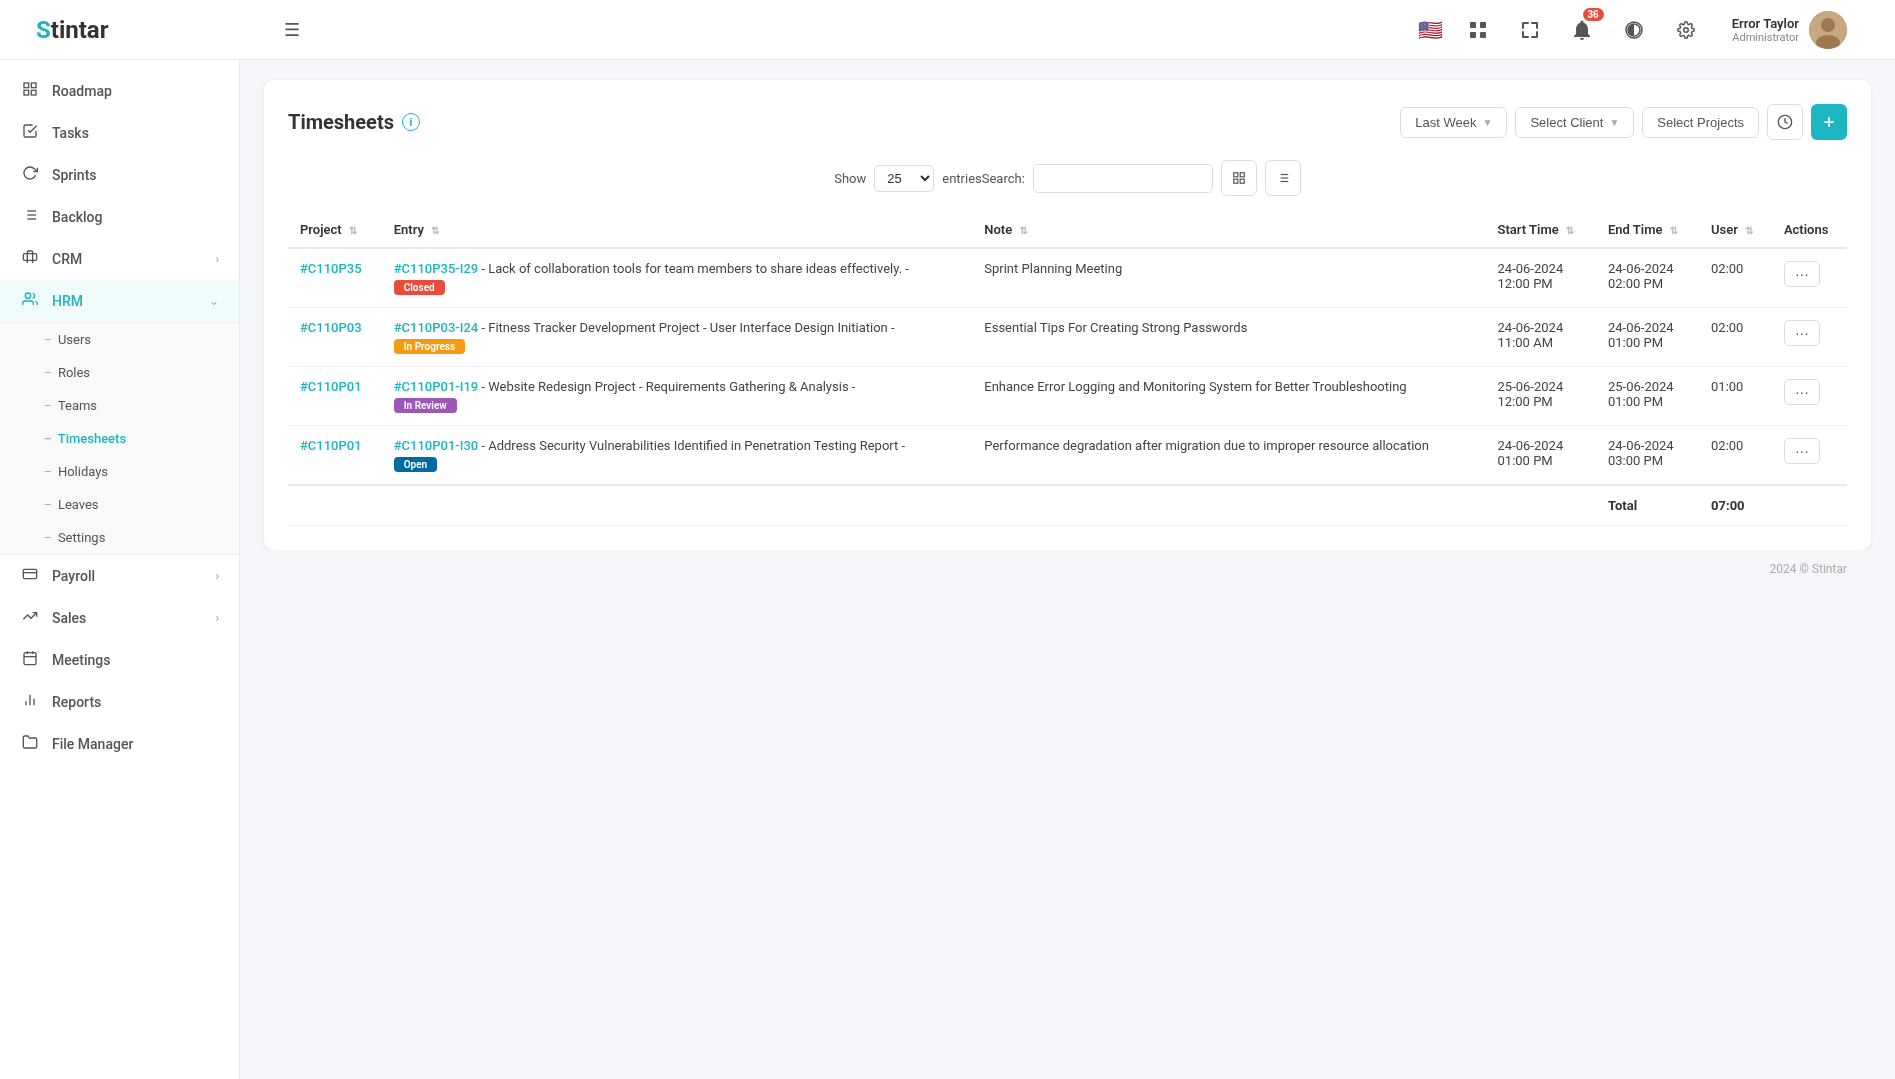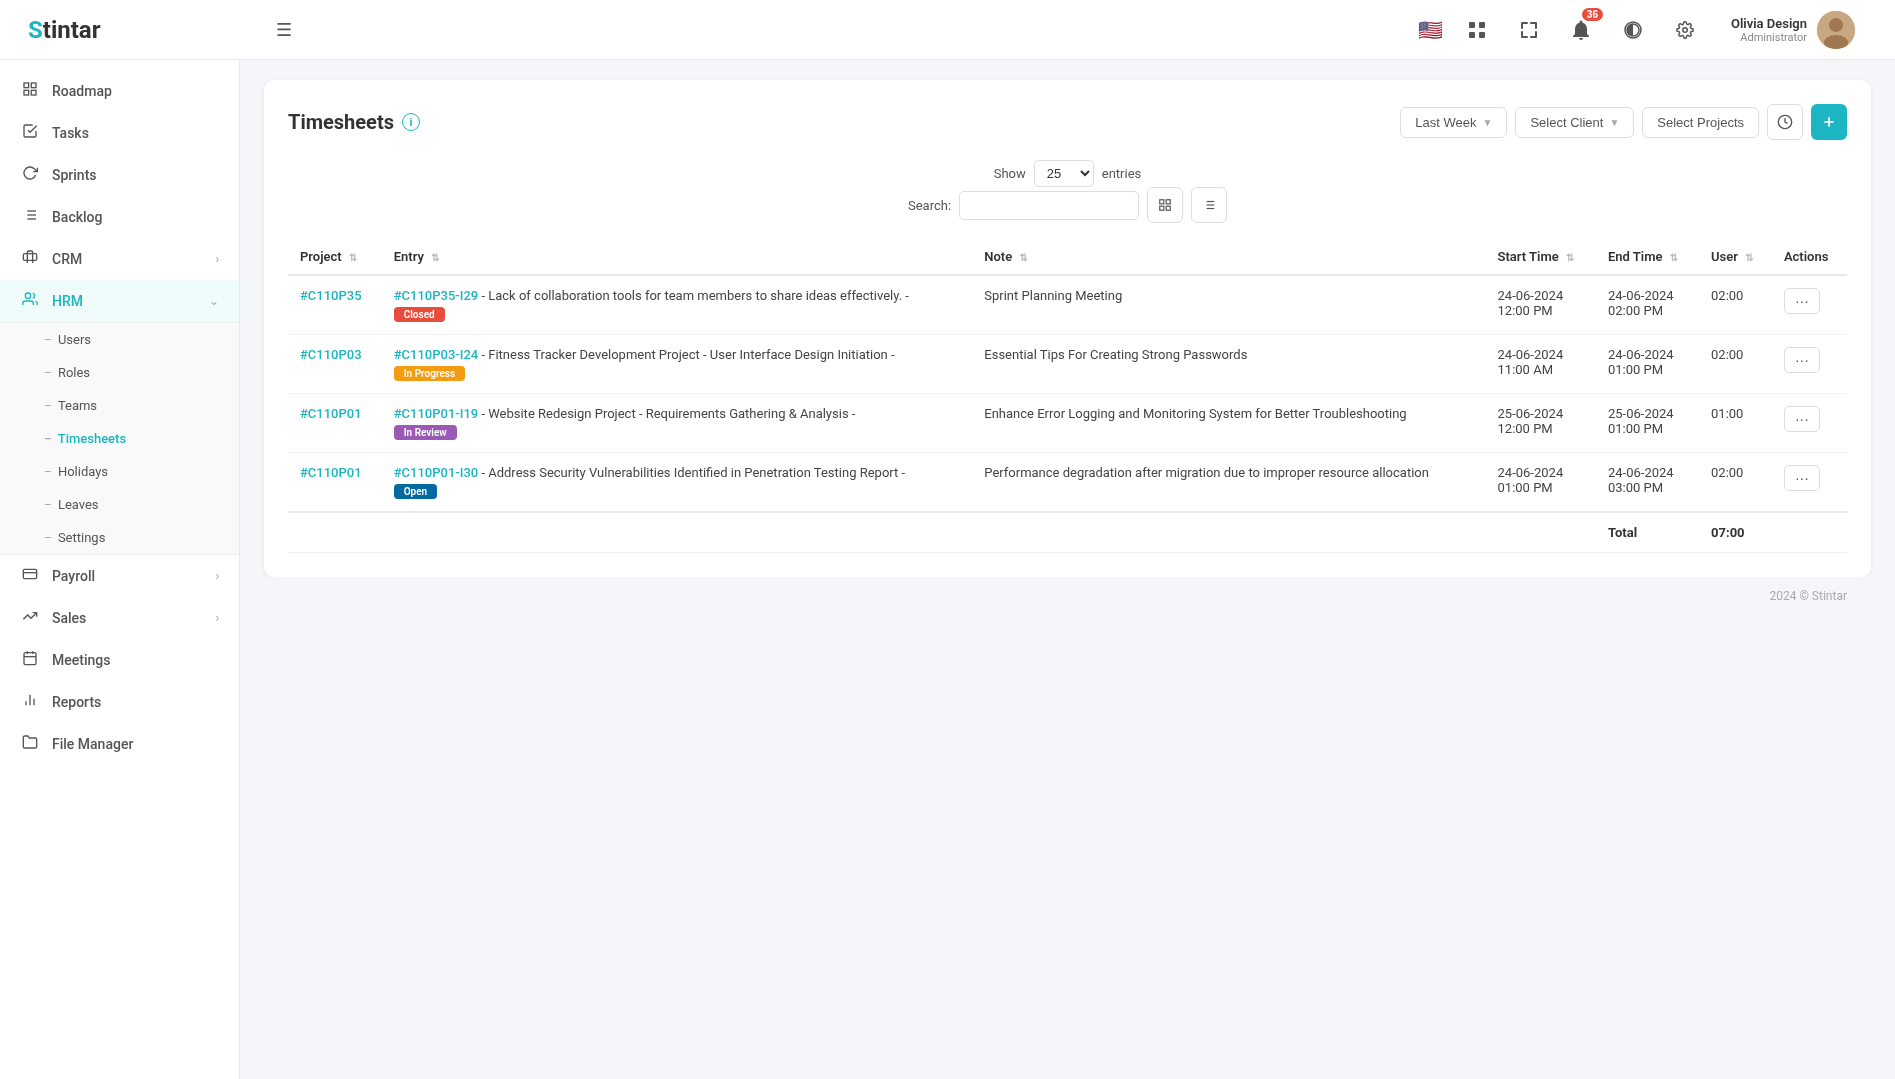--- a/index.html
+++ b/index.html
@@ -5,21 +5,21 @@
     * { box-sizing: border-box; margin: 0; padding: 0; }
     body { font-family: -apple-system, BlinkMacSystemFont, 'Segoe UI', Roboto, sans-serif; background: #f5f6fa; display: flex; flex-direction: column; height: 100vh; overflow: hidden; }
 
     
     .top-header {
       height: 60px;
       background: #fff;
       border-bottom: 1px solid #e8e8e8;
       display: flex;
       align-items: center;
-      padding: 0 28px;
+      padding: 0 36px;
       position: fixed;
       top: 0; left: 0; right: 0;
       z-index: 100;
     }
     .logo-area {
       width: 240px;
       display: flex;
       align-items: center;
       gap: 8px;
     }
@@ -217,23 +217,22 @@
     }
     .icon-btn-primary {
       background: #1bb6c1;
       color: #fff;
     }
 
     
     .table-controls {
       display: flex;
       align-items: center;
-      justify-content: flex-start;
+      justify-content: center;
       margin-bottom: 16px;
-      flex-direction: column;
     }
     .show-entries {
       display: flex;
       align-items: center;
       gap: 8px;
       font-size: 13px;
       color: #555;
     }
     .entries-select {
       border: 1px solid #ddd;
@@ -407,21 +406,21 @@
       </svg>
     </button>
     <button class="header-icon-btn">
       <svg width="18" height="18" viewBox="0 0 24 24" fill="none">
         <circle cx="12" cy="12" r="3" stroke="#555" stroke-width="2"></circle>
         <path d="M19.4 15a1.65 1.65 0 0 0 .33 1.82l.06.06a2 2 0 0 1-2.83 2.83l-.06-.06a1.65 1.65 0 0 0-1.82-.33 1.65 1.65 0 0 0-1 1.51V21a2 2 0 0 1-4 0v-.09A1.65 1.65 0 0 0 9 19.4a1.65 1.65 0 0 0-1.82.33l-.06.06a2 2 0 0 1-2.83-2.83l.06-.06A1.65 1.65 0 0 0 4.68 15a1.65 1.65 0 0 0-1.51-1H3a2 2 0 0 1 0-4h.09A1.65 1.65 0 0 0 4.6 9a1.65 1.65 0 0 0-.33-1.82l-.06-.06a2 2 0 0 1 2.83-2.83l.06.06A1.65 1.65 0 0 0 9 4.68a1.65 1.65 0 0 0 1-1.51V3a2 2 0 0 1 4 0v.09a1.65 1.65 0 0 0 1 1.51 1.65 1.65 0 0 0 1.82-.33l.06-.06a2 2 0 0 1 2.83 2.83l-.06.06A1.65 1.65 0 0 0 19.4 9a1.65 1.65 0 0 0 1.51 1H21a2 2 0 0 1 0 4h-.09a1.65 1.65 0 0 0-1.51 1z" stroke="#555" stroke-width="2"></path>
       </svg>
     </button>
     <div class="user-profile">
       <div class="user-info">
-        <div class="user-name">Olivia Design</div>
+        <div class="user-name">Error Taylor</div>
         <div class="user-role">Administrator</div>
       </div>
       <div class="user-avatar">
         <svg viewBox="0 0 38 38" xmlns="http://www.w3.org/2000/svg">
           <rect width="38" height="38" fill="#c8a882"></rect>
           <circle cx="19" cy="14" r="7" fill="#a07850"></circle>
           <ellipse cx="19" cy="32" rx="12" ry="8" fill="#a07850"></ellipse>
         </svg>
       </div>
     </div>

